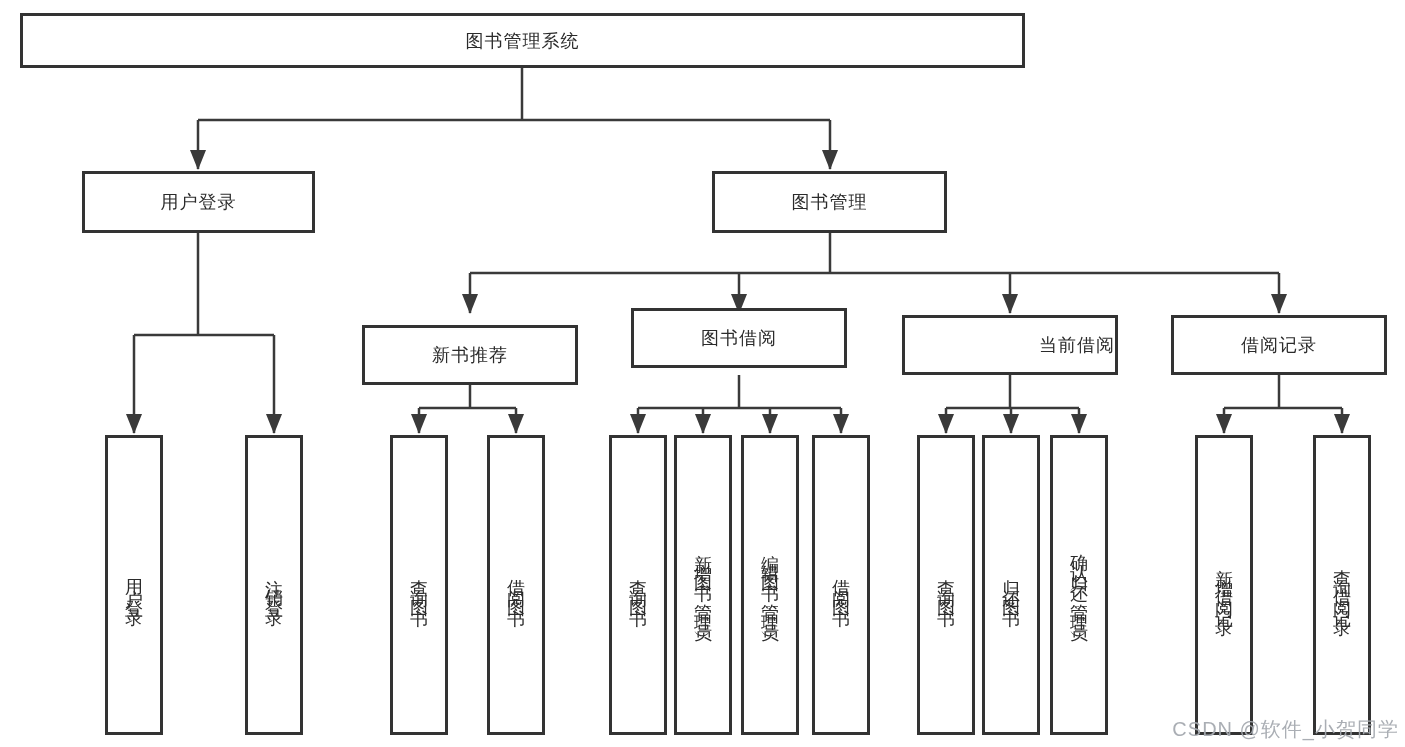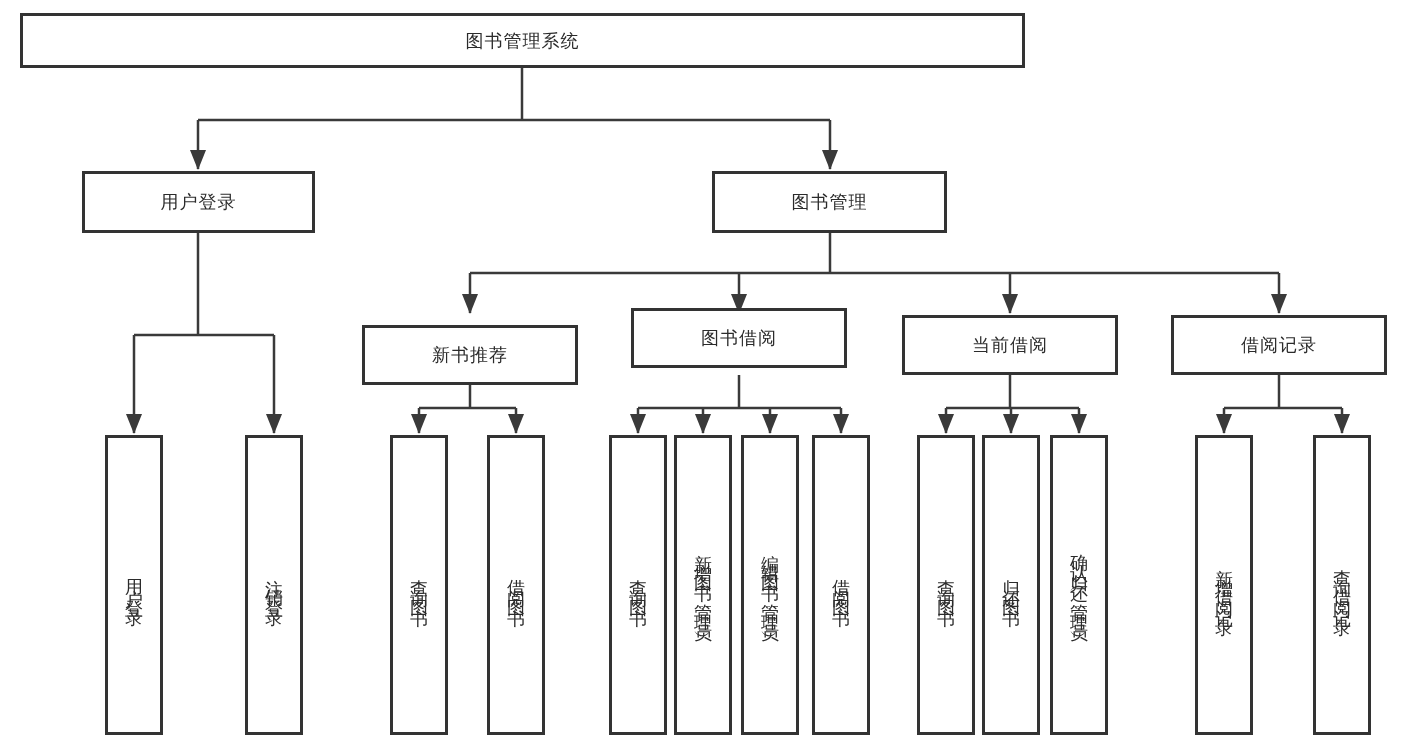--- a/index.html
+++ b/index.html
@@ -47,21 +47,21 @@
     font-size: 18px;
     letter-spacing: 10px;
     line-height: 1.0;
     max-height: 292px;
   }
   .root-box    { left: 20px;  top: 13px;  width: 1005px; height: 55px; }
   .n-login     { left: 82px;  top: 171px; width: 233px;  height: 62px; }
   .n-bookmgmt  { left: 712px; top: 171px; width: 235px;  height: 62px; }
   .n-newrec    { left: 362px; top: 325px; width: 216px;  height: 60px; }
   .n-borrow    { left: 631px; top: 308px; width: 216px;  height: 60px; }
-  .n-current   { left: 902px; top: 315px; width: 216px;  height: 60px; }
+  .n-current   { left: 902px; top: 315px; width: 216px;  height: 60px; justify-content: flex-end; }
   .n-records   { left: 1171px;top: 315px; width: 216px;  height: 60px; text-align: center; }
   .lf-login    { left: 105px; }
   .lf-logout   { left: 245px; }
   .lf-recq     { left: 390px; }
   .lf-recb     { left: 487px; }
   .lf-bbq      { left: 609px; }
   .lf-bbadd    { left: 674px; }
   .lf-bbedit   { left: 741px; }
   .lf-bbb      { left: 812px; }
   .lf-cbq      { left: 917px; }
@@ -196,14 +196,15 @@
     <span class="vtext">确认归还（管理员）</span>
   </div>
 
   <div class="node v lf-bradd">
     <span class="vtext">新增借阅记录</span>
   </div>
   <div class="node v lf-brq">
     <span class="vtext">查询借阅记录</span>
   </div>
 
+  <div class="watermark">CSDN @软件_小贺同学</div>
 
 </div>
 
 </body></html>

